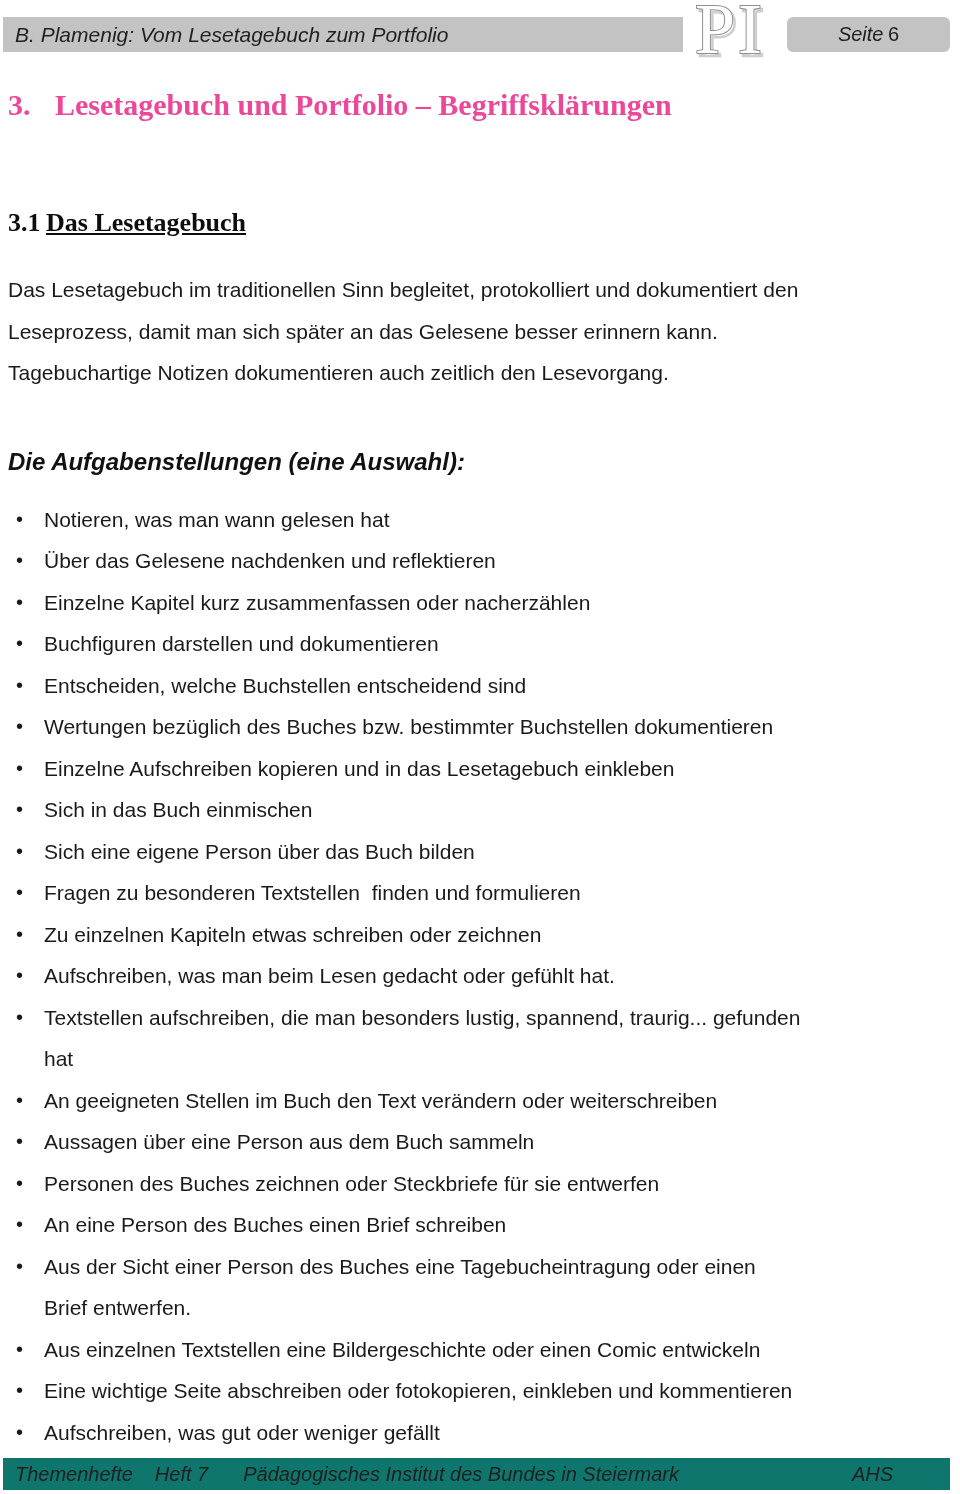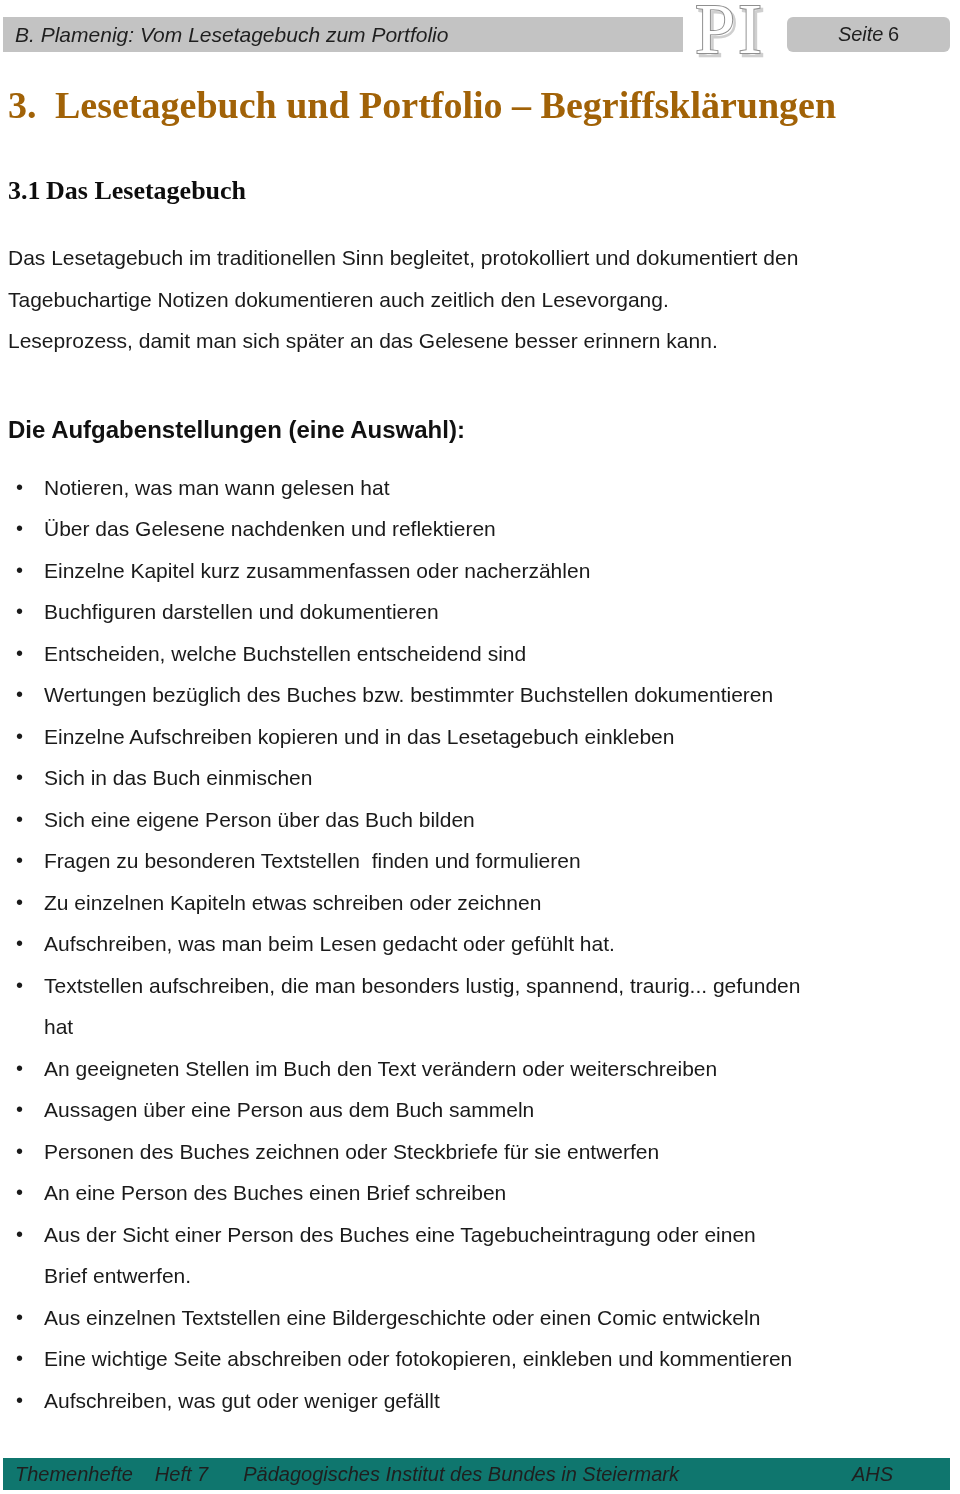--- a/index.html
+++ b/index.html
@@ -30,43 +30,45 @@
   .hbar-right .page-lbl { font-size: 20px; }
   .logo {
     position: absolute; left: 687px; top: 0;
     width: 100px; height: 58px; background: #ffffff;
   }
 
   
   .title {
     margin: 30px 0 0 8px;
     font-family: "Liberation Serif", serif;
-    font-weight: bold; font-size: 38px; line-height: 36px;
-    color: #a16207;
+    font-weight: bold; font-size: 30px; line-height: 36px;
+    color: #ec4899;
   }
   .title-num { display: inline-block; width: 47px; }
   .section {
-    margin: 52px 0 0 8px;
+    margin: 84px 0 0 8px;
     font-family: "Liberation Serif", serif;
     font-weight: bold; font-size: 26px; line-height: 32px;
     color: #0d0d0d;
+    text-decoration: underline;
   }
   .section-num { display: inline-block; width: 38px; }
 
   
   .intro {
     margin: 30px 0 0 8px; width: 910px;
     font-size: 21px; line-height: 41.5px;
   }
 
   
   .tasks-heading {
     margin: 52px 0 0 8px;
     font-weight: bold; font-size: 24px; line-height: 32px;
     color: #111111;
+    font-style: italic;
   }
   .bullet-list { margin-top: 21px; width: 915px; }
   .bullet-item {
     position: relative; padding-left: 44px;
     font-size: 21px; line-height: 41.5px;
   }
   .bullet {
     position: absolute; left: 16px; top: 0;
     font-size: 20px; line-height: 41.5px;
   }
@@ -110,22 +112,22 @@
   <h1 class="title">
     <span class="title-num">3.</span><span>Lesetagebuch und Portfolio – Begriffsklärungen</span>
   </h1>
 
   <h2 class="section">
     <span class="section-num">3.1</span><span>Das Lesetagebuch</span>
   </h2>
 
   <div class="intro">
       <div class="intro-line">Das Lesetagebuch im traditionellen Sinn begleitet, protokolliert und dokumentiert den</div>
+      <div class="intro-line">Leseprozess, damit man sich später an das Gelesene besser erinnern kann.</div>
       <div class="intro-line">Tagebuchartige Notizen dokumentieren auch zeitlich den Lesevorgang.</div>
-      <div class="intro-line">Leseprozess, damit man sich später an das Gelesene besser erinnern kann.</div>
     </div>
 
   <h3 class="tasks-heading">Die Aufgabenstellungen (eine Auswahl):</h3>
 
   <div class="bullet-list">
       <div class="bullet-item"><span class="bullet">•</span><span class="item-text">Notieren, was man wann gelesen hat</span></div>
       <div class="bullet-item"><span class="bullet">•</span><span class="item-text">Über das Gelesene nachdenken und reflektieren</span></div>
       <div class="bullet-item"><span class="bullet">•</span><span class="item-text">Einzelne Kapitel kurz zusammenfassen oder nacherzählen</span></div>
       <div class="bullet-item"><span class="bullet">•</span><span class="item-text">Buchfiguren darstellen und dokumentieren</span></div>
       <div class="bullet-item"><span class="bullet">•</span><span class="item-text">Entscheiden, welche Buchstellen entscheidend sind</span></div>

